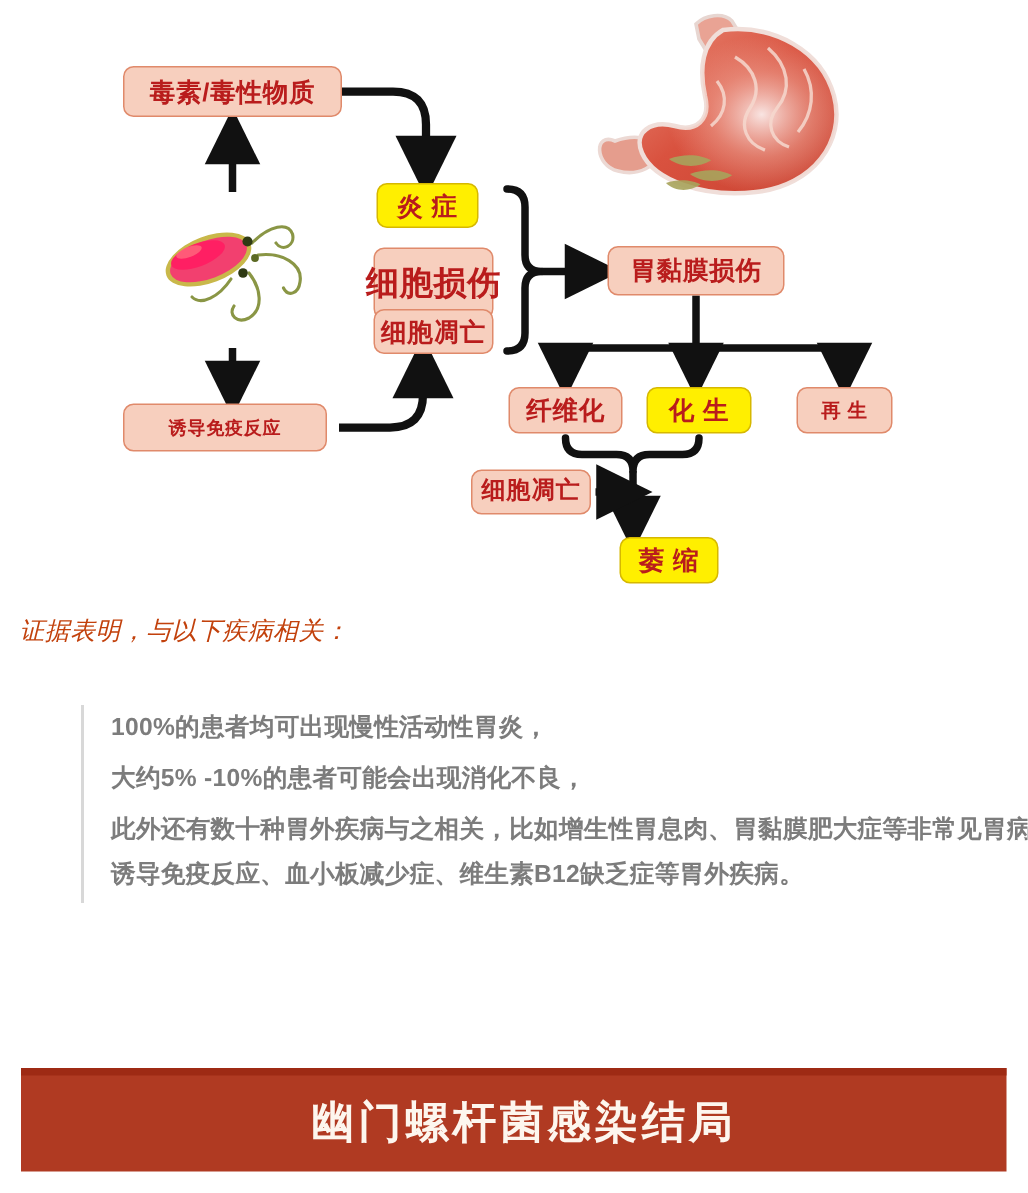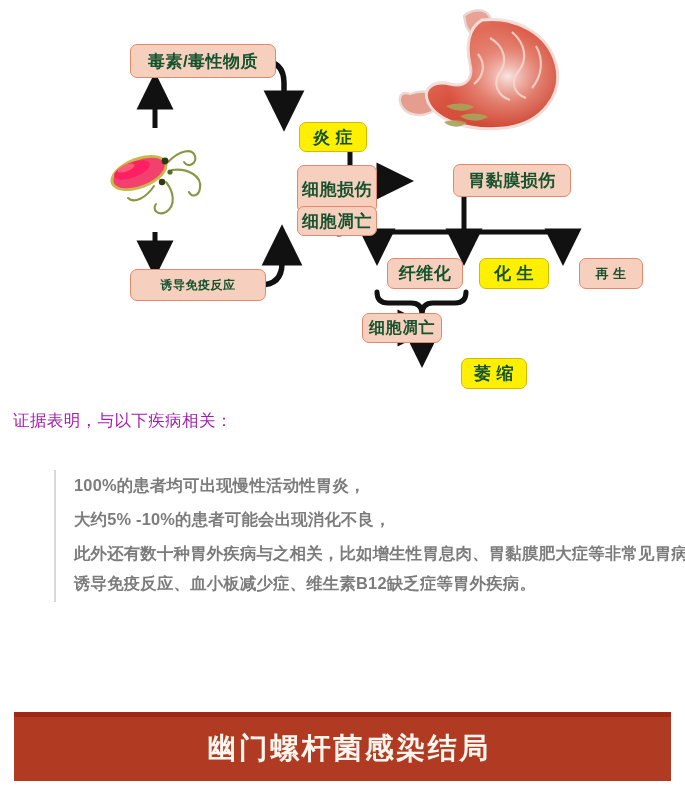--- a/index.html
+++ b/index.html
@@ -31,26 +31,25 @@
   }
 
   .node {
     position: absolute;
     box-sizing: border-box;
     display: flex;
     align-items: center;
     justify-content: center;
     border-radius: 7px;
     font-weight: bold;
-    color: #14532d;
+    color: #b91c1c;
     white-space: nowrap;
     letter-spacing: 0.5px;
     text-align: center;
     line-height: 1;
-    margin-left: 48px;
   }
   .node.peach {
     background: #f7cfbe;
     border: 1.6px solid #e08a6b;
   }
   .node.yellow {
     background: #ffef00;
     border: 1.6px solid #d6b800;
   }
 
@@ -71,22 +70,23 @@
     width: 250px;
     height: 140px;
   }
 
   
   #lead {
     position: absolute;
     left: 13px;
     top: 410px;
     font-size: 16.5px;
-    color: #a21caf;
+    color: #c2410c;
     letter-spacing: 0.4px;
+    font-style: italic;
   }
   #quote {
     position: absolute;
     left: 14px;
     top: 470px;
     width: 660px;
     border-left: 2px solid #d8d8d8;
     padding-left: 18px;
     box-sizing: border-box;
     margin-left: 40px;
@@ -216,21 +216,21 @@
       <path d="M60,104 C70,100 82,101 88,105 C80,110 68,110 60,104 Z"></path>
       <path d="M74,114 C84,110 96,111 102,115 C94,120 82,120 74,114 Z"></path>
       <path d="M58,120 C66,117 76,118 81,121 C74,126 64,126 58,120 Z"></path>
     </g>
   </svg>
 
   <div id="nodes">
       <div class="node peach" style="left: 82px; top: 44px; width: 146px; height: 34px; font-size: 17px;">毒素/毒性物质</div>
       <div class="node peach" style="left: 82px; top: 269px; width: 136px; height: 32px; font-size: 12px;">诱导免疫反应</div>
       <div class="node yellow" style="left: 251px; top: 122px; width: 68px; height: 30px; font-size: 17px;">炎 症</div>
-      <div class="node peach" style="left: 249px; top: 165px; width: 80px; height: 48px; font-size: 17px;">细胞损伤</div>
+      <div class="node peach" style="left: 249px; top: 165px; width: 80px; height: 48px; font-size: 22px;">细胞损伤</div>
       <div class="node peach" style="left: 249px; top: 206px; width: 80px; height: 30px; font-size: 17px;">细胞凋亡</div>
       <div class="node peach" style="left: 405px; top: 164px; width: 118px; height: 33px; font-size: 17px;">胃黏膜损伤</div>
       <div class="node peach" style="left: 339px; top: 258px; width: 76px; height: 31px; font-size: 17px;">纤维化</div>
       <div class="node yellow" style="left: 431px; top: 258px; width: 70px; height: 31px; font-size: 17px;">化 生</div>
       <div class="node peach" style="left: 531px; top: 258px; width: 64px; height: 31px; font-size: 13px;">再 生</div>
       <div class="node peach" style="left: 314px; top: 313px; width: 80px; height: 30px; font-size: 16px;">细胞凋亡</div>
       <div class="node yellow" style="left: 413px; top: 358px; width: 66px; height: 31px; font-size: 17px;">萎 缩</div>
     </div>
 </div>
 

